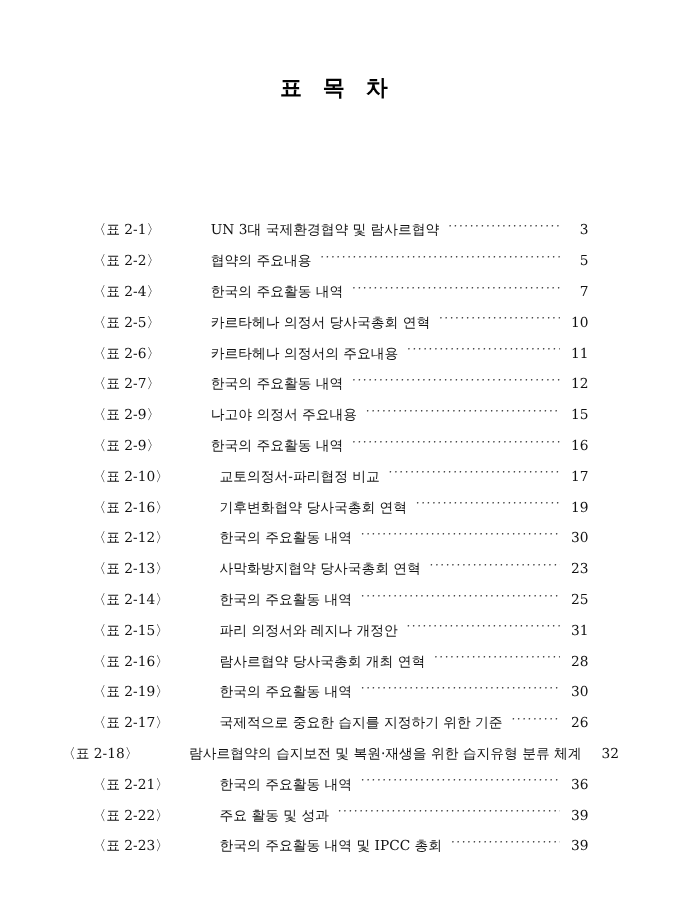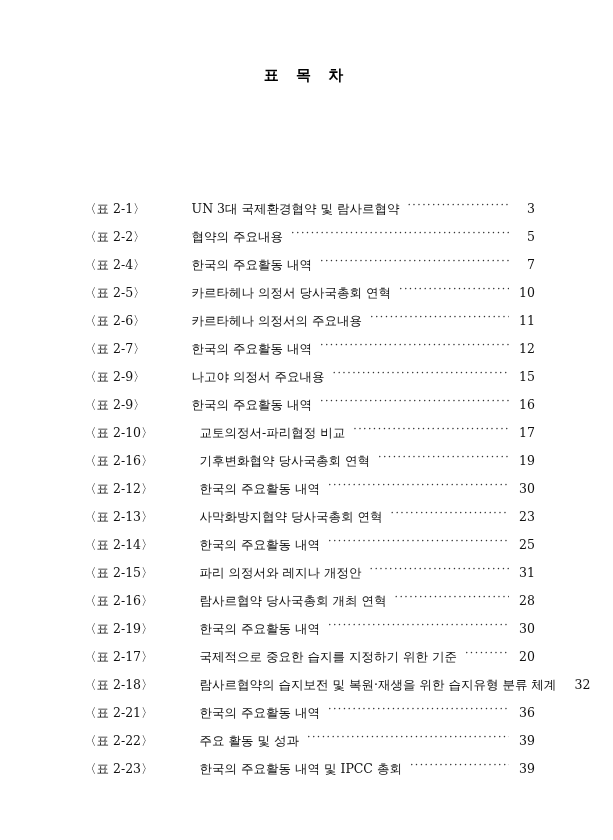--- a/index.html
+++ b/index.html
@@ -17,21 +17,21 @@
   }
   .page {
     width: 613px;
     height: 840px;
     box-sizing: border-box;
     padding: 0;
     position: relative;
   }
   .page-title {
     text-align: center;
-    font-size: 15px;
+    font-size: 20px;
     font-weight: bold;
     letter-spacing: 6px;
     margin-top: 66px;
     margin-bottom: 0;
     color: #000;
   }
   .toc-list {
     margin: 0;
     padding: 0;
     list-style: none;
@@ -41,20 +41,21 @@
     right: 78px;
   }
   .toc-entry {
     display: flex;
     align-items: baseline;
     font-size: 12.5px;
     line-height: 1;
     height: 28px;
     white-space: nowrap;
     color: #111;
+    justify-content: center;
   }
   .toc-label {
     flex: 0 0 auto;
     letter-spacing: 0px;
   }
   .toc-num {
     display: inline-block;
     min-width: 52px;
   }
   .toc-text {
@@ -191,21 +192,21 @@
       <li class="toc-entry">
         <span class="toc-label toc-num">〈표 2-19〉</span>
         <span class="toc-text">한국의 주요활동 내역</span>
         <span class="toc-leader"></span>
         <span class="toc-page">30</span>
       </li>
       <li class="toc-entry">
         <span class="toc-label toc-num">〈표 2-17〉</span>
         <span class="toc-text">국제적으로 중요한 습지를 지정하기 위한 기준</span>
         <span class="toc-leader"></span>
-        <span class="toc-page">20</span>
+        <span class="toc-page">26</span>
       </li>
       <li class="toc-entry">
         <span class="toc-label toc-num">〈표 2-18〉</span>
         <span class="toc-text">람사르협약의 습지보전 및 복원·재생을 위한 습지유형 분류 체계</span>
         <span class="toc-leader"></span>
         <span class="toc-page">32</span>
       </li>
       <li class="toc-entry">
         <span class="toc-label toc-num">〈표 2-21〉</span>
         <span class="toc-text">한국의 주요활동 내역</span>

